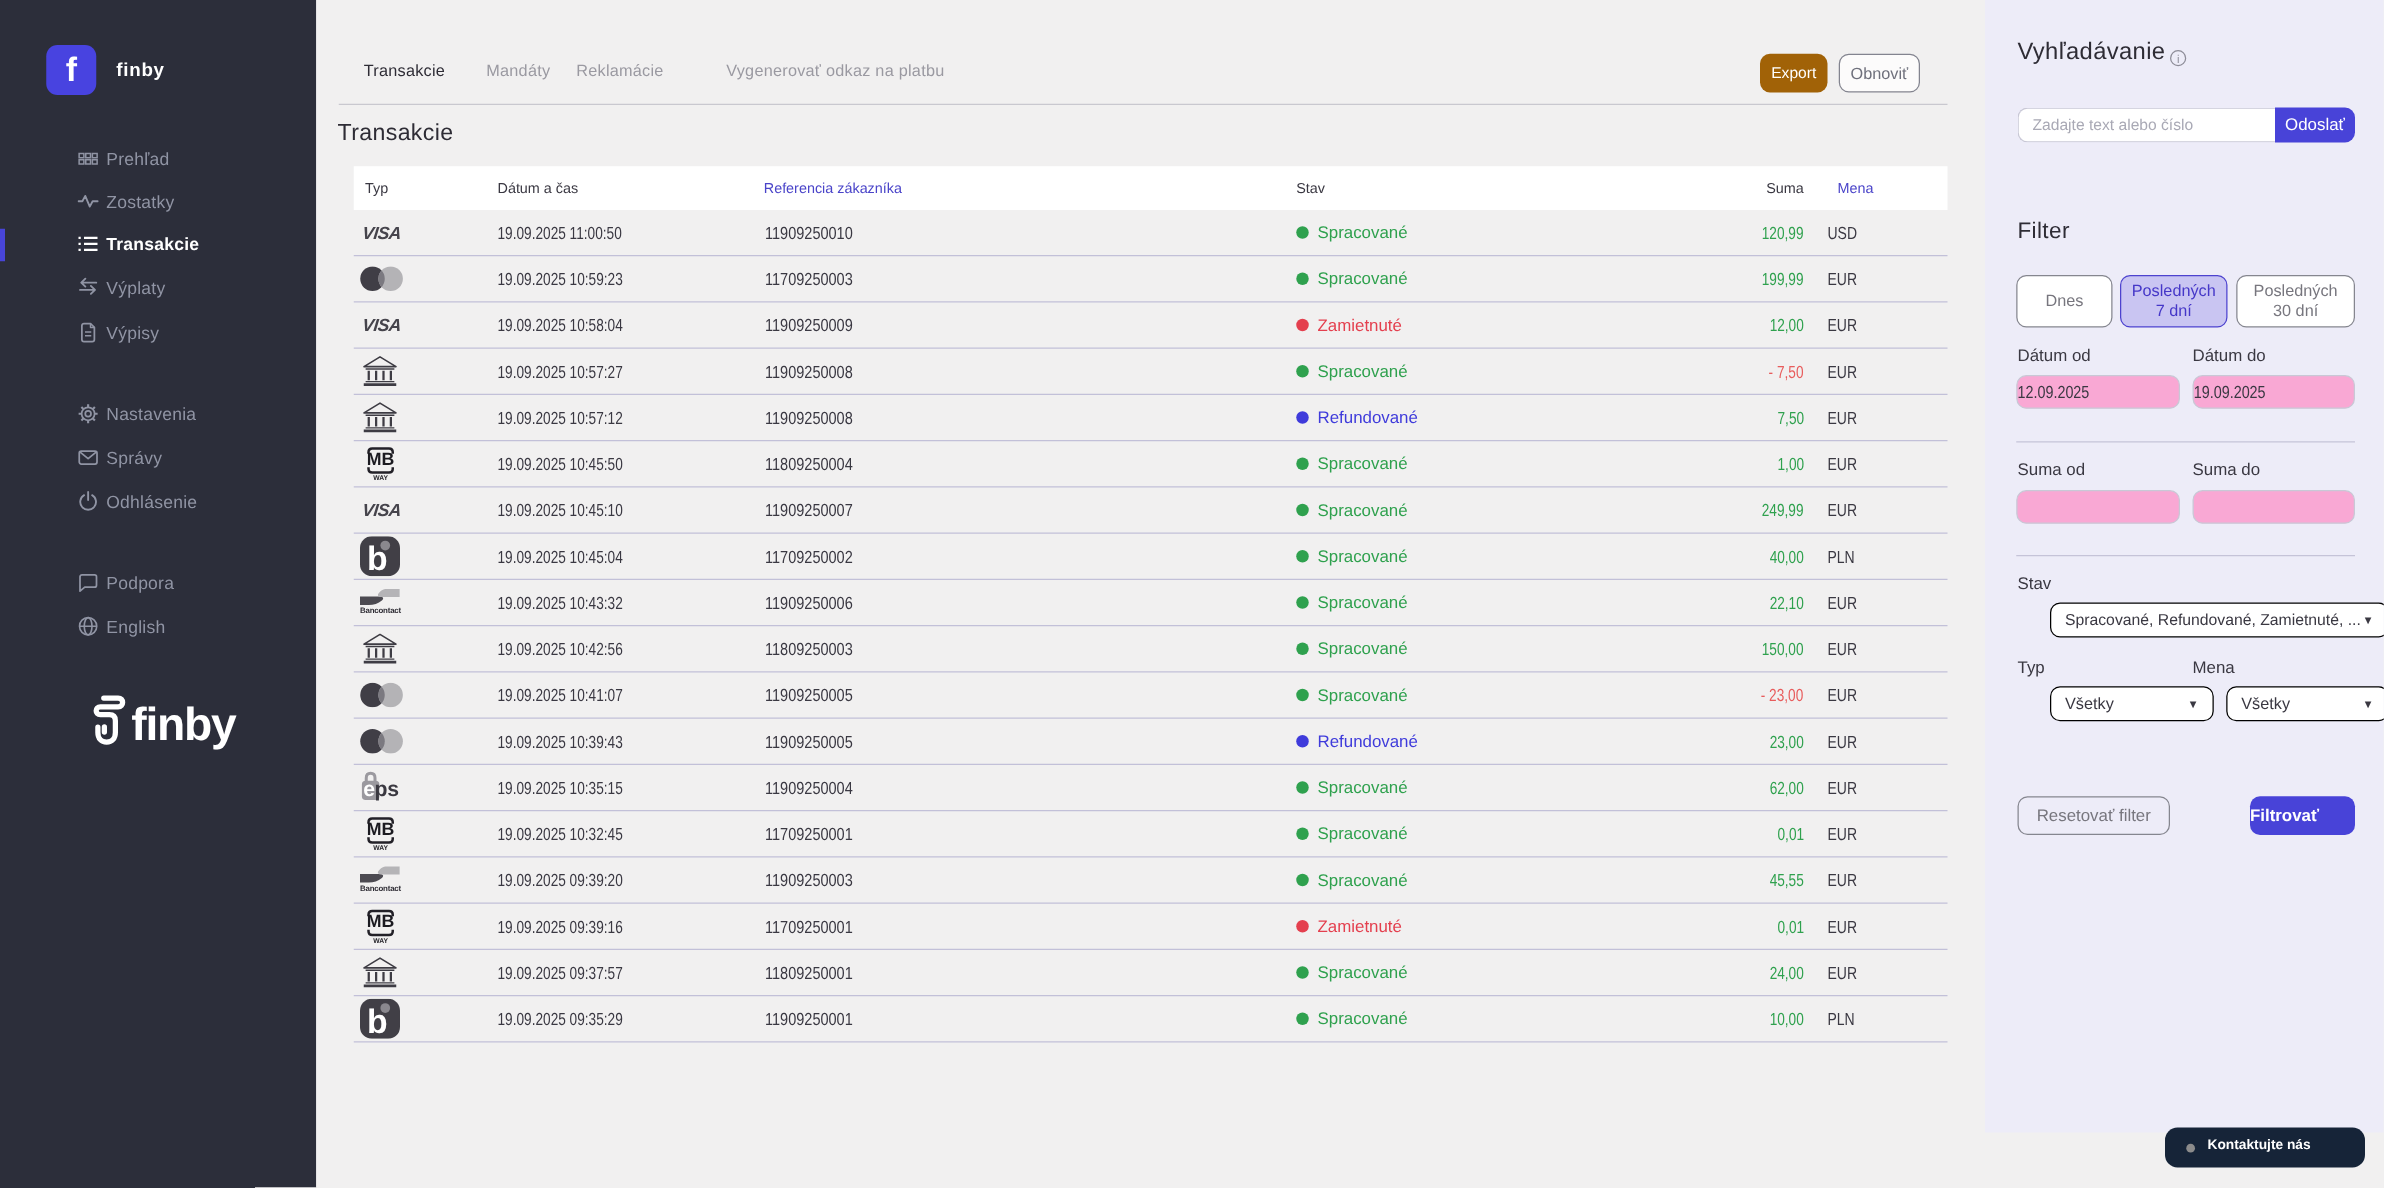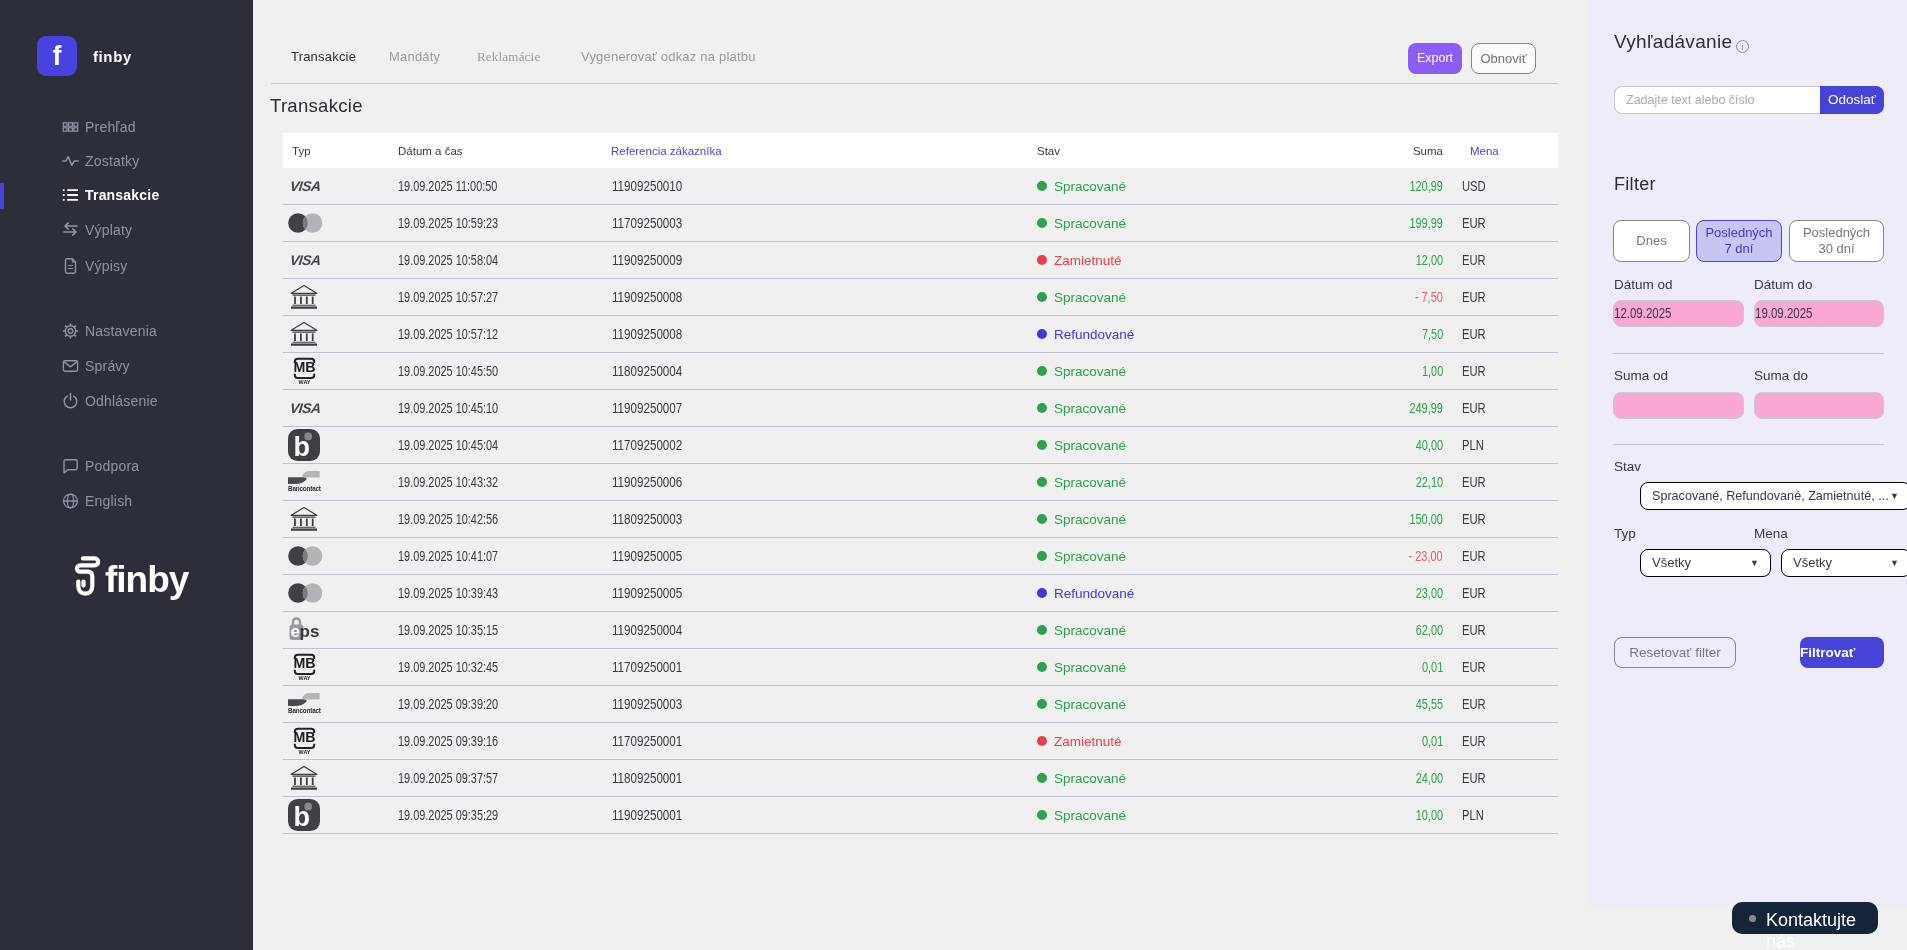--- a/index.html
+++ b/index.html
@@ -15,21 +15,21 @@
   .mitem .ic { position:absolute; left:62px; top:50%; transform:translateY(-50%); width:17px; height:17px; }
   .mitem .tx { position:absolute; left:85px; top:50%; transform:translateY(-50%); white-space:nowrap; }
   .mitem.active { color:#fff; font-weight:bold; }
   #actbar { position:absolute; left:0; top:183px; width:4px; height:26px; background:#4845d8; }
 
   
   #main { position:absolute; left:253px; top:0; width:1335px; height:950px; background:#f1f0f0; }
   .tab { position:absolute; top:49px; font-size:13px; color:#9a99a1; letter-spacing:.2px; }
   .tab.on { color:#2e2c35; }
   .btn { position:absolute; border-radius:8px; font-size:14px; text-align:center; }
-  #b-export { left:1155px; top:43px; width:54px; height:31px; background:#8b5cf6; color:#fff; line-height:31px; font-size:12.5px; }
+  #b-export { left:1155px; top:43px; width:54px; height:31px; background:#a16207; color:#fff; line-height:31px; font-size:12.5px; }
   #b-obnovit { left:1218px; top:43px; width:65px; height:31px; background:#fcfbfb; border:1px solid #83848f; color:#6f707c; line-height:29px; font-size:13px; }
   #tabline { position:absolute; left:18px; top:83px; width:1287px; height:1px; background:#c9c8cf; }
   #h1 { position:absolute; left:17px; top:95px; font-size:18.5px; color:#2e2c35; letter-spacing:.3px; }
 
   
   #tbl { position:absolute; left:30px; top:133px; width:1275px; }
   #thead { position:absolute; left:0; top:0; width:1275px; height:35px; background:#fff; }
   .th { position:absolute; top:50%; transform:translateY(-50%); font-size:11.5px; color:#3a3842; white-space:nowrap; }
   .th.lnk { color:#4a44c9; }
   .trow { position:relative; width:1275px; height:37px; border-bottom:1px solid #c2c0d8; }
@@ -63,21 +63,21 @@
   #fb1 { left:25px; width:77px; }
   #fb2 { left:108px; width:86px; background:#c9c5f2; border:1px solid #4d43cf; color:#4537c8; }
   #fb3 { left:201px; width:95px; }
   .inp { position:absolute; height:27px; background:#f9a8d4; border:1px solid #c9c8d6; border-radius:8px; font-size:14px; color:#3a3842; line-height:25px; }
   .sel { position:absolute; height:28px; background:#fff; border:1px solid #000000; border-radius:8px; font-size:13px; color:#3a3842; line-height:26px; padding-left:11px; white-space:nowrap; overflow:hidden;margin-left:27px; }
   .sel .ar { position:absolute; right:11px; top:50%; transform:translateY(-50%); font-size:9px; color:#3a3842; }
   .sq { display:inline-block; transform:scaleX(.82); transform-origin:left center; }
   .hr { position:absolute; left:25px; width:271px; height:1px; background:#c5c3d8; }
   #b-reset { position:absolute; left:26px; top:637px; width:122px; height:31px; background:#edecf8; border:1px solid #85868f; border-radius:8px; color:#77767e; font-size:13.5px; text-align:center; line-height:29px; }
   #b-filter { position:absolute; left:212px; top:637px; width:84px; height:31px; background:#4843d8; border-radius:8px; color:#fff; font-size:13.5px; font-weight:bold; text-align:left; line-height:31px; }
-  #contact { position:absolute; left:1732px; top:902px; width:146px; height:32px; background:#162438; border-radius:10px; color:#fff; font-size:18px; }
+  #contact { position:absolute; left:1732px; top:902px; width:160px; height:32px; background:#162438; border-radius:10px; color:#fff; font-size:11px;font-weight:bold; }
   #contact .dot { position:absolute; left:17px; top:12.5px; width:7px; height:7px; background:#8b8b8b; border-radius:50%; }
   #contact .t { position:absolute; left:34px; top:7.5px; }
 </style>
 </head>
 <body>
 <svg width="0" height="0" style="position:absolute;">
     <defs>
       <clipPath id="mclip">
         <circle cx="10" cy="10" r="9.8"></circle>
       </clipPath>
@@ -184,21 +184,21 @@
 <path d="M12.5 29.5 V33.6"></path>
 </g>
 <text x="34" y="40" font-size="37" font-weight="bold" fill="#ffffff" letter-spacing="-1" font-family="Liberation Sans">finby</text>
 </svg>
     </div>
 </div>
 
 <div id="main">
   <div class="tab on" style="left:38px;">Transakcie</div>
   <div class="tab" style="left:136px;">Mandáty</div>
-  <div class="tab" style="left:224px;font-family:Liberation Serif, serif;">Reklamácie</div>
+  <div class="tab" style="left:208px;">Reklamácie</div>
   <div class="tab" style="left:328px;">Vygenerovať odkaz na platbu</div>
   <div class="btn" id="b-export">Export</div>
   <div class="btn" id="b-obnovit">Obnoviť</div>
   <div id="tabline"></div>
   <div id="h1">Transakcie</div>
 
   <div id="tbl">
     <div id="thead">
       <div class="th" style="left:9px;">Typ</div>
       <div class="th" style="left:115px;">Dátum a čas</div>

